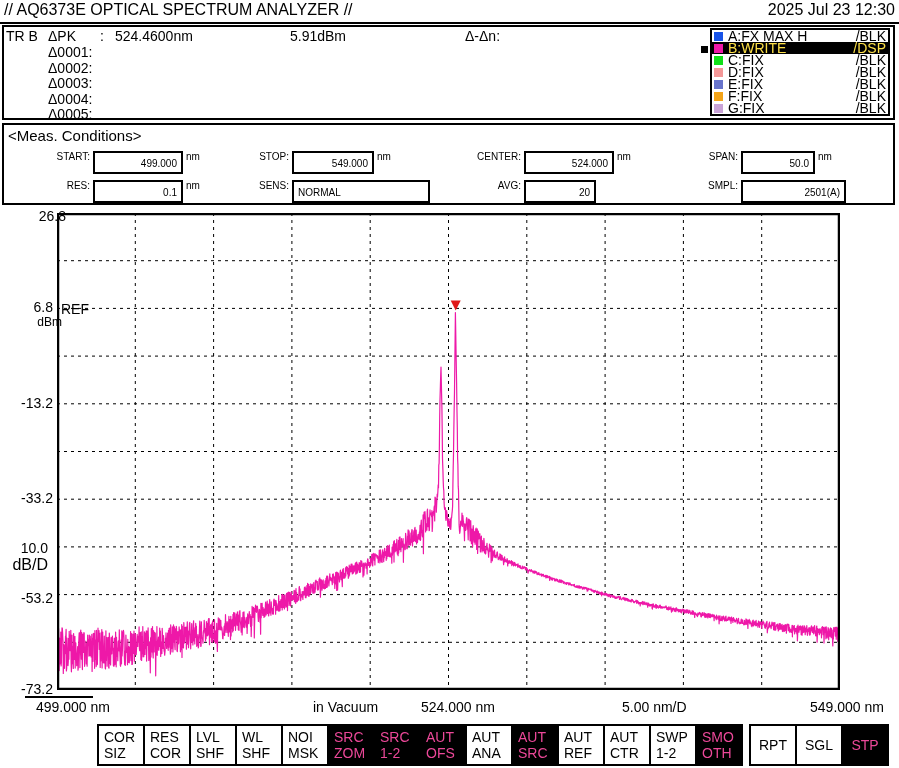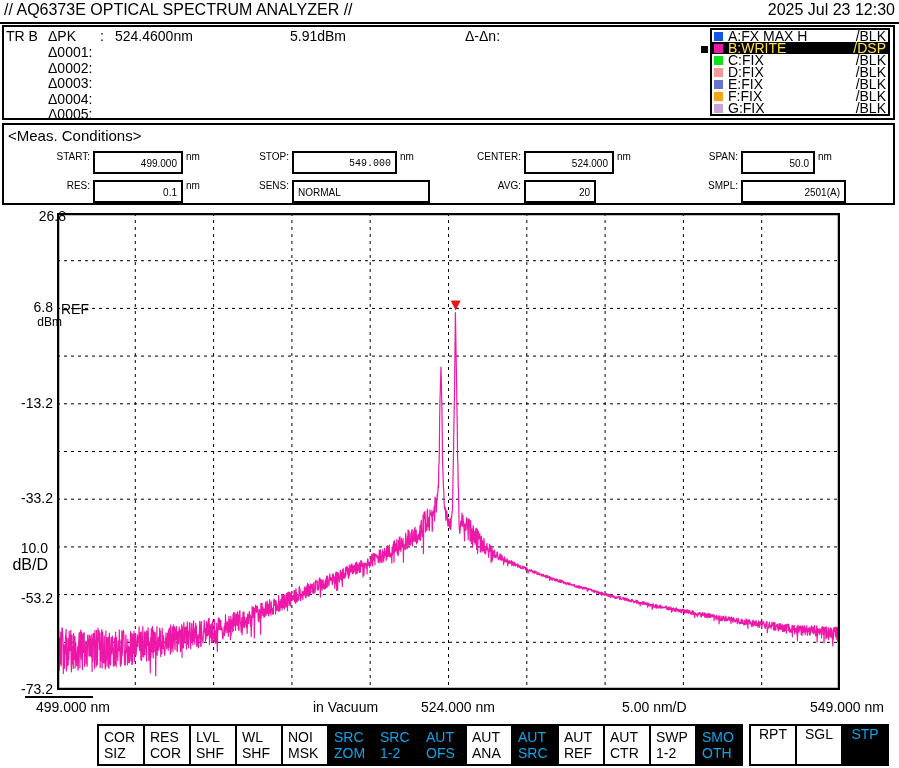--- a/index.html
+++ b/index.html
@@ -54,22 +54,22 @@
   #xl-center{left:421px}
   #xl-scale{left:622px}
   #xl-right{right:15px}
   #axis-underline{left:25px;top:696px;width:68px;height:2px;background:#000}
 
   
   #toolbar{left:97px;top:724px;display:flex;align-items:flex-start}
   .tbtn{width:48px;height:42px;border:2px solid #000;margin-left:-2px;box-sizing:border-box;
         background:#fff;color:#000;font-size:14px;line-height:16px;padding:3px 0 0 5px;white-space:nowrap;cursor:default}
   .tbtn:first-child{margin-left:0}
-  .tbtn.active{background:#000;color:#0ea5e9}
-  .tbtn.single{display:flex;justify-content:center;padding:0}
+  .tbtn.active{background:#000;color:#ec4899}
+  .tbtn.single{display:flex;align-items:center;justify-content:center;padding:0}
   .tgap{width:8px;flex:none}
 </style>
 </head>
 <body>
 
 <div id="page">
 
   <div class="abs" id="titlebar">
     <span class="abs" id="app-title">// AQ6373E OPTICAL SPECTRUM ANALYZER //</span>
     <span class="abs" id="datetime">2025 Jul 23 12:30</span>
@@ -132,21 +132,21 @@
   <div class="abs" id="meas-box">
     <span id="meas-heading">&lt;Meas. Conditions&gt;</span>
     <div id="meas-fields">
         <div class="mf mf0">
           <span class="mlabel">START:</span>
           <span class="mbox" style="width: 90px;">499.000</span>
           <span class="munit">nm</span>
         </div>
         <div class="mf mf1">
           <span class="mlabel">STOP:</span>
-          <span class="mbox" style="width: 105px; font-family: Liberation Mono, monospace;">549.000</span>
+          <span class="mbox" style="width: 82px;">549.000</span>
           <span class="munit">nm</span>
         </div>
         <div class="mf mf2">
           <span class="mlabel">CENTER:</span>
           <span class="mbox" style="width: 90px;">524.000</span>
           <span class="munit">nm</span>
         </div>
         <div class="mf mf3">
           <span class="mlabel">SPAN:</span>
           <span class="mbox" style="width: 74px;">50.0</span>

